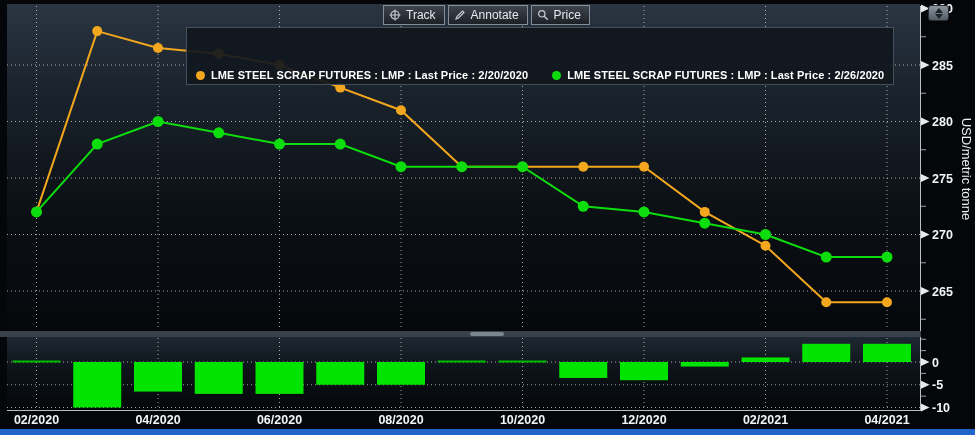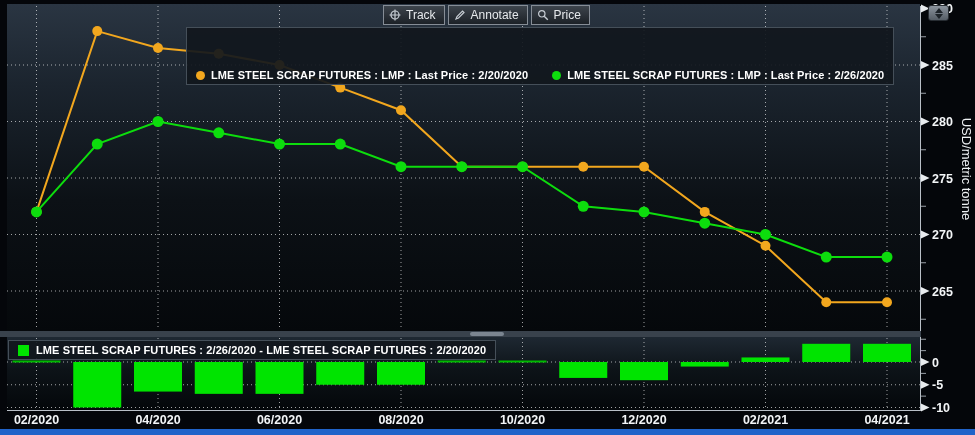--- a/index.html
+++ b/index.html
@@ -206,24 +206,20 @@
     <div class="legend-entry">
       <span class="legend-dot" id="dot0" style="background: rgb(242, 167, 30);"></span>
       <span>LME STEEL SCRAP FUTURES : LMP : Last Price : 2/20/2020</span>
     </div>
     <div class="legend-entry">
       <span class="legend-dot" id="dot1" style="background: rgb(13, 221, 13);"></span>
       <span>LME STEEL SCRAP FUTURES : LMP : Last Price : 2/26/2020</span>
     </div>
   </div>
 
-  <div class="legend legend-bottom">
-    <span class="legend-swatch" id="swatch0" style="background: rgb(0, 228, 0);"></span>
-    <span>LME STEEL SCRAP FUTURES : 2/26/2020 - LME STEEL SCRAP FUTURES : 2/20/2020</span>
-  </div>
 
   <div class="spinner">
     <div class="chev chev-up"></div>
     <div class="chev chev-down"></div>
   </div>
 
   <div class="divider">
     <div class="divider-handle"></div>
   </div>
 

